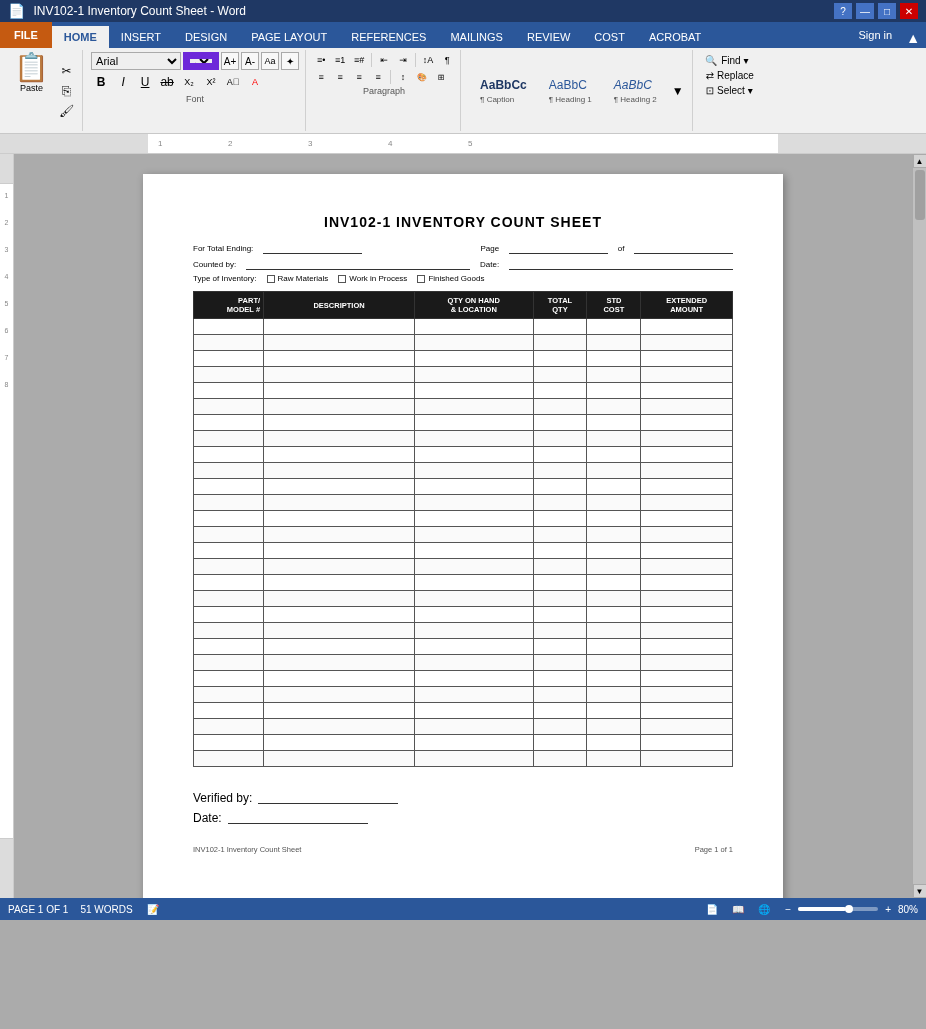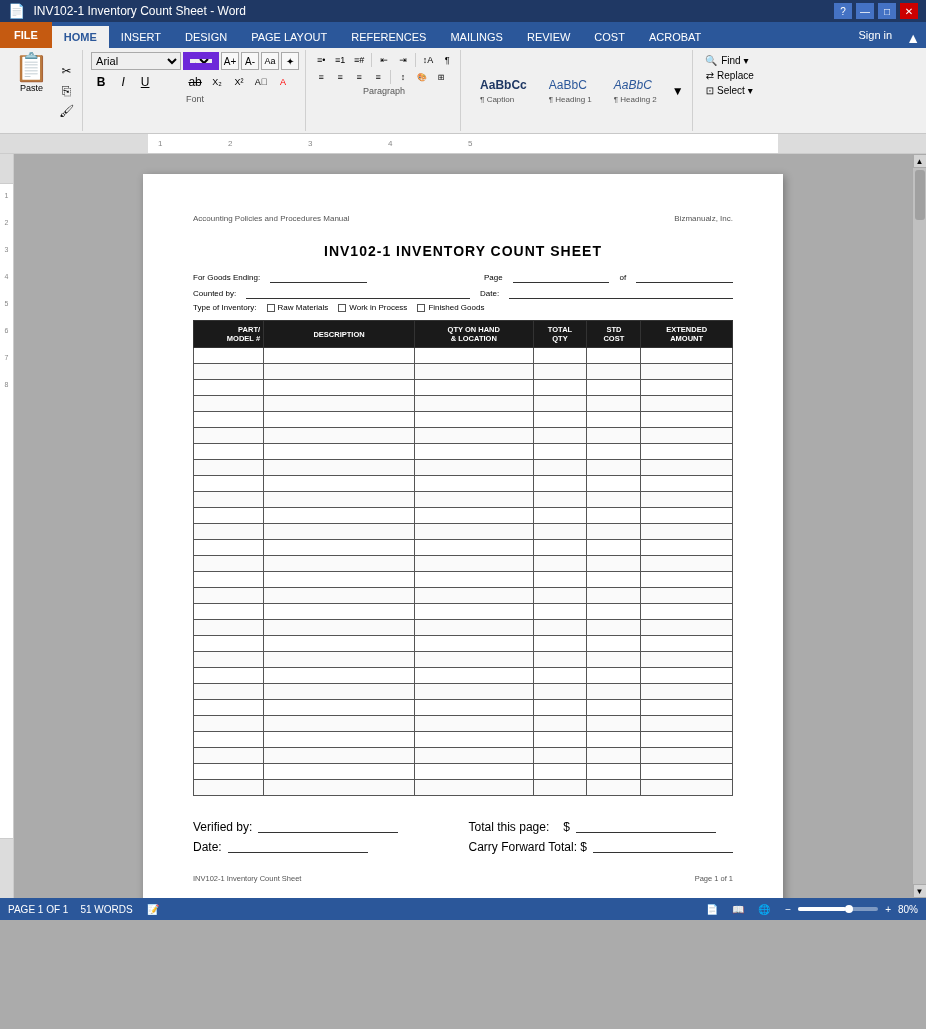--- a/index.html
+++ b/index.html
@@ -463,21 +463,21 @@
       </select>
       <button class="font-btn">A+</button>
       <button class="font-btn">A-</button>
       <button class="font-btn" style="font-size:9px;">Aa</button>
       <button class="font-btn" style="font-size:10px;">✦</button>
     </div>
     <div class="font-row">
       <button class="font-format-btn bold">B</button>
       <button class="font-format-btn italic">I</button>
       <button class="font-format-btn underline">U</button>
-      <button class="font-format-btn" style="text-decoration:line-through;margin-left:28px;">ab</button>
+      <button class="font-format-btn" style="text-decoration:line-through;">ab</button>
       <button class="font-format-btn" style="font-size:9px;">X₂</button>
       <button class="font-format-btn" style="font-size:9px;">X²</button>
       <button class="font-format-btn" style="font-size:9px;">A⃝</button>
       <button class="font-format-btn" style="font-size:9px;color:red;">A</button>
     </div>
     <div style="font-size:9px;color:#555;text-align:center;">Font</div>
   </div>
 
   <div class="para-group">
     <div class="para-row">
@@ -568,29 +568,25 @@
         <span>6</span>
         <span>7</span>
         <span>8</span>
     </div>
     <div style="height:60px;background:#dcdcdc;width:100%;border-top:1px solid #ccc;"></div>
   </div>
 
   <div class="page-container">
     <div class="page">
 
-      <div class="doc-header">
-        <span>Accounting Policies and Procedures Manual</span>
-        <span>Bizmanualz, Inc.</span>
-      </div>
 
       <div class="doc-title">INV102-1 INVENTORY COUNT SHEET</div>
 
       <div class="field-row">
-        <span class="field-label">For Goods Ending:</span>
+        <span class="field-label">For Total Ending:</span>
         <span class="field-line" style="width:140px;"></span>
         <span style="flex:1;"></span>
         <span class="field-label">Page</span>
         <span class="field-line" style="width:40px;"></span>
         <span class="field-label">of</span>
         <span class="field-line" style="width:40px;"></span>
       </div>
 
       <div class="field-row">
         <span class="field-label">Counted by:</span>
@@ -860,31 +856,20 @@
         <div class="footer-left">
           <div class="footer-line">
             <span>Verified by:</span>
             <span class="footer-line-val"></span>
           </div>
           <div class="footer-line">
             <span>Date:</span>
             <span class="footer-line-val"></span>
           </div>
         </div>
-        <div class="footer-right">
-          <div class="footer-line">
-            <span>Total this page:</span>
-            <span style="margin-left:8px;">$</span>
-            <span class="footer-line-val"></span>
-          </div>
-          <div class="footer-line">
-            <span>Carry Forward Total: $</span>
-            <span class="footer-line-val"></span>
-          </div>
-        </div>
       </div>
 
       <div class="doc-footer">
         <span>INV102-1 Inventory Count Sheet</span>
         <span>Page 1 of 1</span>
       </div>
 
     </div>
   </div>
 

